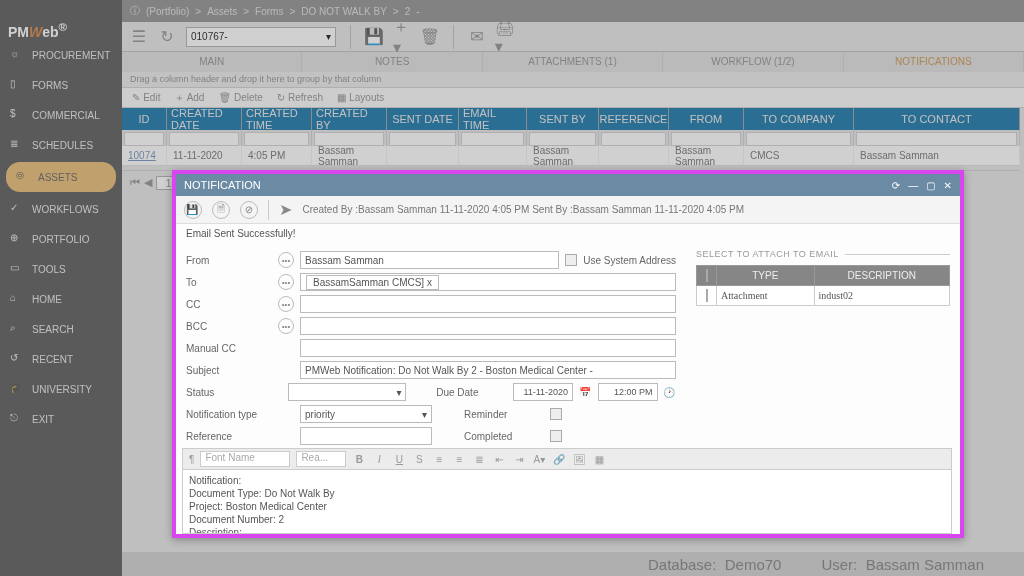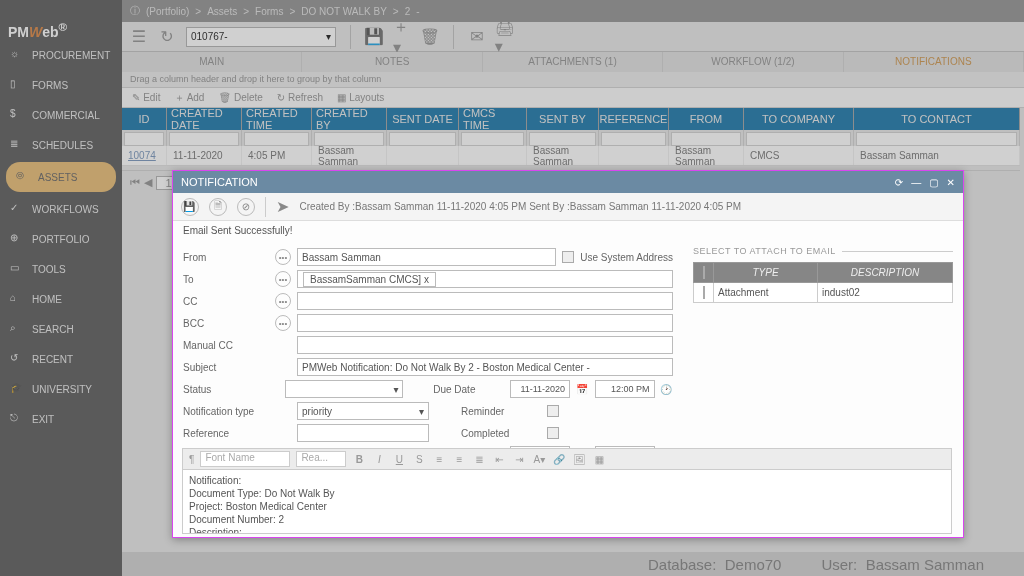--- a/index.html
+++ b/index.html
@@ -38,21 +38,21 @@
 .gc { border-right: 1px solid #eee; display: flex; align-items: center; padding: 0 6px; }
 .gc.link { color: #6a8bb5; text-decoration: underline; }
 
 .pager { position: absolute; left: 122px; top: 170px; right: 4px; height: 24px; background: #e5e5e5; border-top: 1px solid #ccc; display: flex; align-items: center; padding: 0 8px; gap: 4px; color: #888; font-size: 11px; }
 
 .statusbar { position: absolute; left: 122px; bottom: 0; right: 0; height: 24px; background: #ccc; font-size: 15px; color: #777; display: flex; align-items: center; justify-content: flex-end; gap: 40px; padding: 0 40px; }
 
 
 .dim { position: absolute; left: 0; top: 0; width: 1024px; height: 576px; background: rgba(120,120,120,0.35); }
 
-.dialog { position: absolute; left: 172px; top: 170px; width: 792px; height: 368px; background: #fdfdfd; border: 1px solid #d946ef; box-shadow: 0 2px 8px rgba(0,0,0,0.3); display: flex; flex-direction: column; }
+.dialog { position: absolute; left: 172px; top: 170px; width: 792px; height: 368px; background: #fdfdfd; border: 4px solid #d946ef; box-shadow: 0 2px 8px rgba(0,0,0,0.3); display: flex; flex-direction: column; }
 .dlg-title { height: 22px; background: #6b8aa3; color: #fff; font-size: 11px; display: flex; align-items: center; padding: 0 8px; justify-content: space-between; }
 .dlg-title .ctrls { display: flex; gap: 8px; font-size: 10px; }
 .dlg-title .ctrls span { cursor: pointer; }
 .dlg-tb { height: 28px; background: #f4f4f4; border-bottom: 1px solid #ddd; display: flex; align-items: center; gap: 10px; padding: 0 8px; font-size: 10px; color: #777; }
 .dlg-tb .ico { width: 18px; height: 18px; border: 1px solid #bbb; border-radius: 10px; display: flex; align-items: center; justify-content: center; cursor: pointer; color: #888; }
 .dlg-tb .send { color: #888; font-size: 16px; cursor: pointer; }
 .dlg-msg { padding: 4px 10px; font-size: 10px; color: #555; }
 .dlg-body { flex: 1; display: flex; overflow: hidden; }
 .dlg-left { width: 510px; padding: 6px 10px; font-size: 10px; color: #666; }
 .dlg-right { flex: 1; padding: 6px 10px; font-size: 10px; color: #888; }
@@ -62,22 +62,22 @@
 .finput { flex: 1; height: 18px; border: 1px solid #bbb; background: #fff; padding: 0 4px; font-size: 10px; color: #555; display: flex; align-items: center; }
 .finput.short { flex: 0 0 132px; }
 .chip { display: inline-block; background: #fff; border: 1px solid #bbb; padding: 1px 6px; margin: 1px; font-size: 10px; color: #555; }
 .chk { width: 12px; height: 12px; border: 1px solid #aaa; background: #eee; }
 .sel2 { width: 132px; height: 18px; border: 1px solid #bbb; background: #fff; font-size: 10px; display: flex; align-items: center; justify-content: space-between; padding: 0 4px; color: #555; }
 .date { width: 60px; height: 18px; border: 1px solid #bbb; background: #fff; font-size: 9px; text-align: right; padding: 0 4px; color: #555; }
 
 .attach-head { font-size: 9px; letter-spacing: 0.5px; color: #999; margin-bottom: 6px; display: flex; align-items: center; gap: 6px; justify-content: center; }
 .attach-head .line { flex: 1; height: 1px; background: #ccc; }
 .attach-tbl { width: 100%; border: 1px solid #bbb; font-size: 10px; border-collapse: collapse; }
-.attach-tbl th { background: #868686; color: #eee; font-weight: normal; padding: 4px; border: 1px solid #999; font-style: italic; }
-.attach-tbl td { padding: 4px; border: 1px solid #ccc; background: #fff; color: #555; }
+.attach-tbl th { background: #868686; color: #eee; font-weight: normal; padding: 4px; border: 1px solid #999; }
+.attach-tbl td { padding: 4px; border: 1px solid #ccc; background: #fff; color: #555; font-family: Liberation Serif, serif; }
 .attach-tbl th.chkcol, .attach-tbl td.chkcol { width: 20px; text-align: center; }
 
 .rte-bar { position: absolute; left: 182px; top: 448px; width: 770px; height: 22px; background: #ececec; border: 1px solid #ccc; display: flex; align-items: center; gap: 6px; padding: 0 6px; font-size: 10px; color: #999; }
 .rte-bar .fld { height: 16px; border: 1px solid #ccc; background: #fff; padding: 0 4px; color: #aaa; }
 .rte-bar .ico2 { width: 14px; text-align: center; cursor: pointer; }
 .rte-body { position: absolute; left: 182px; top: 470px; width: 770px; height: 64px; background: #fff; border: 1px solid #ccc; border-top: none; padding: 4px 6px; font-size: 10px; color: #555; line-height: 1.3; overflow: hidden; }
 
 .col-id { width: 45px; } .col-cd { width: 75px; } .col-ct { width: 70px; } .col-cb { width: 75px; } .col-sd { width: 72px; } .col-st { width: 68px; } .col-sb { width: 72px; } .col-ref { width: 70px; } .col-from { width: 75px; } .col-tc { width: 110px; } .col-tco { flex: 1; }
 </style>
 </head>
@@ -183,21 +183,21 @@
   <span>↻ <span>Refresh</span></span>
   <span>▦ <span>Layouts</span></span>
 </div>
 
 <div class="gridhead">
   <div class="gh col-id">ID</div>
   <div class="gh col-cd">CREATED DATE</div>
   <div class="gh col-ct">CREATED TIME</div>
   <div class="gh col-cb">CREATED BY</div>
   <div class="gh col-sd">SENT DATE</div>
-  <div class="gh col-st">CMCS TIME</div>
+  <div class="gh col-st">EMAIL TIME</div>
   <div class="gh col-sb">SENT BY</div>
   <div class="gh col-ref">REFERENCE</div>
   <div class="gh col-from">FROM</div>
   <div class="gh col-tc">TO COMPANY</div>
   <div class="gh col-tco">TO CONTACT</div>
 </div>
 <div class="gridfilter">
   <div class="gf col-id"></div>
     <div class="gf col-cd"></div>
     <div class="gf col-ct"></div>

